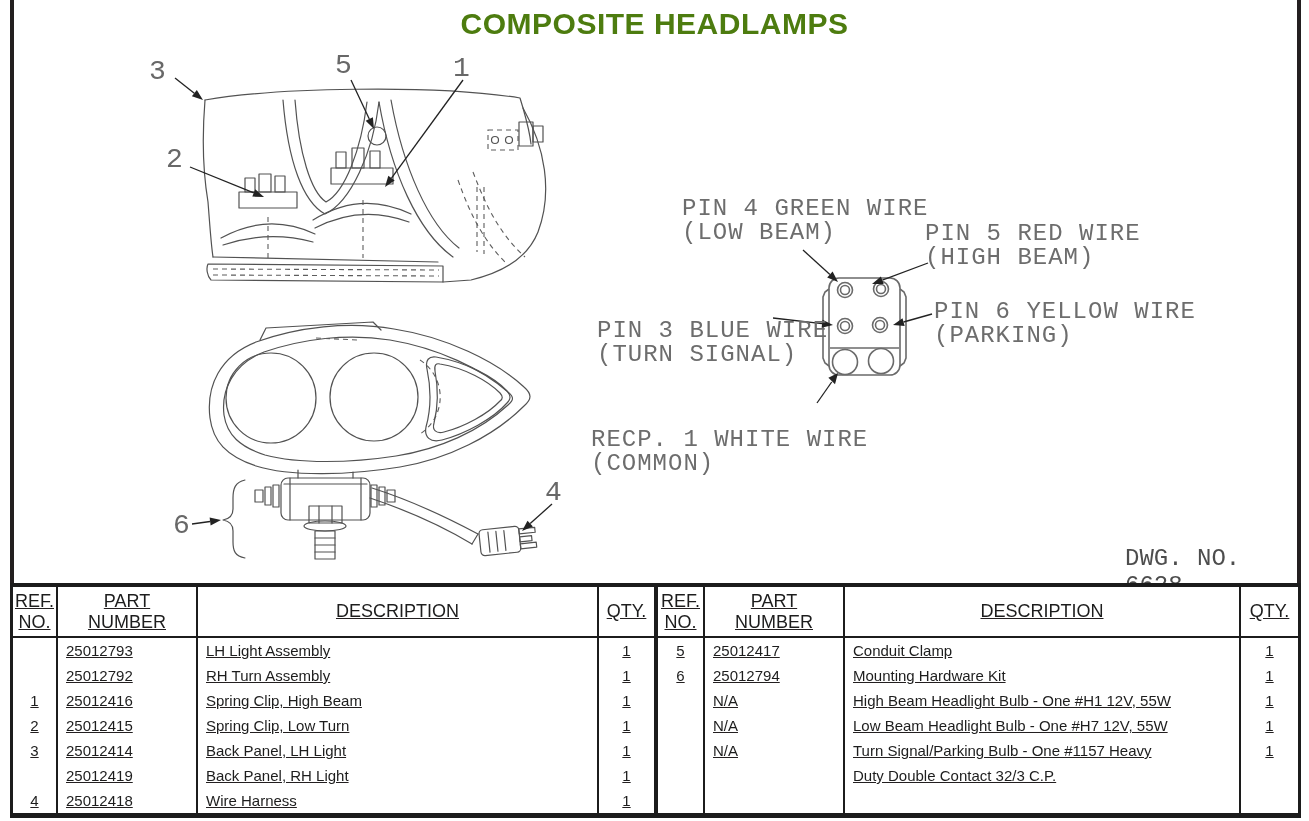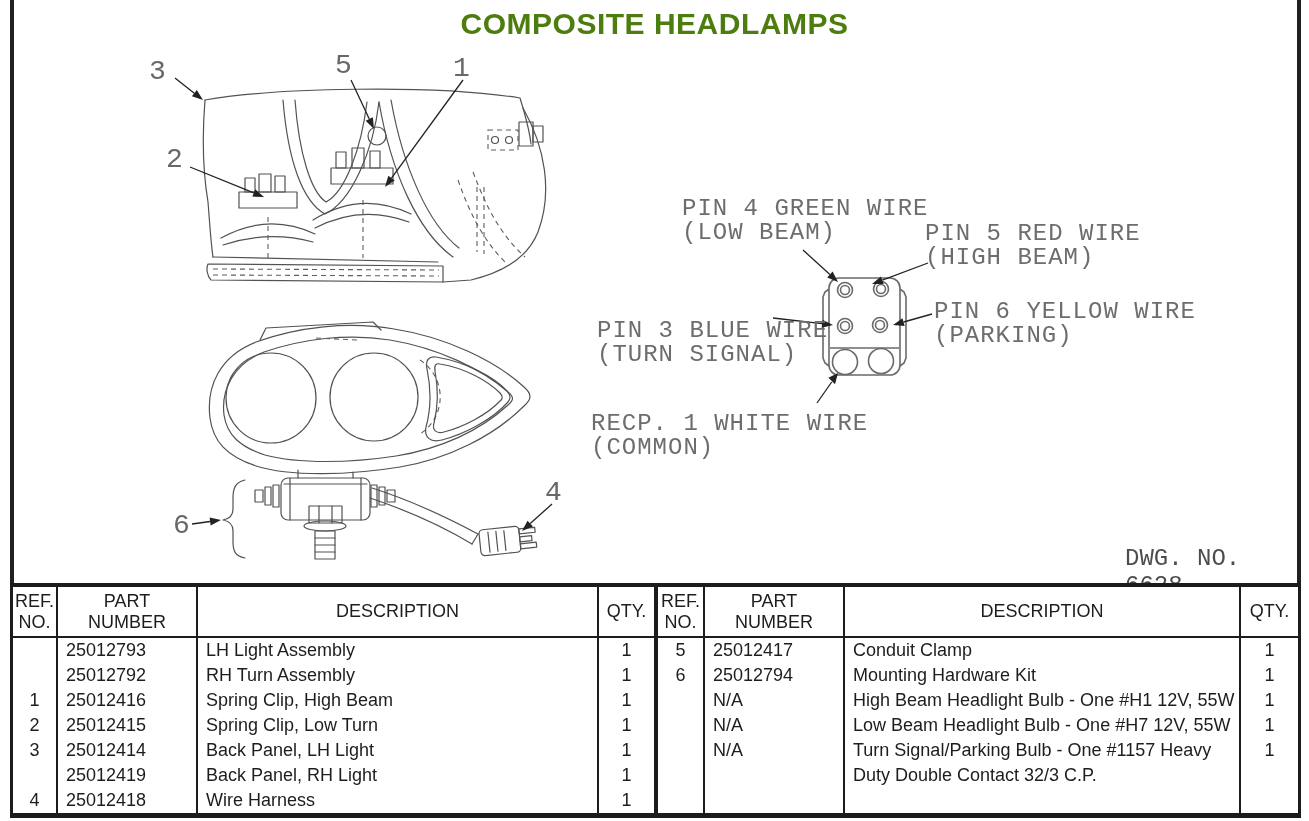--- a/index.html
+++ b/index.html
@@ -30,29 +30,29 @@
   }
   
   #table-wrap{
     left:10px;top:583px;width:1291px;height:235px;
     border:3px solid #1c1c1c;border-top-width:4px;border-bottom-width:5px;
     box-sizing:border-box;display:flex;background:#fff;
   }
   .half{height:100%;box-sizing:border-box;}
   .half.left{width:645px;border-right:4px solid #1c1c1c;}
   .half.right{flex:1;}
-  table{border-collapse:collapse;table-layout:fixed;width:100%;height:100%;}
+  table{border-collapse:collapse;table-layout:fixed;width:100%;height:100%;text-decoration:underline;}
   td,th{padding:0;margin:0;overflow:hidden;}
   th{
     font-weight:normal;font-size:18px;line-height:21px;vertical-align:middle;
     text-align:center;white-space:pre-line;border-bottom:2px solid #1c1c1c;
     color:#1d1d1d;
   }
   td{
-    font-size:18px;line-height:25px;vertical-align:top;color:#1d1d1d;
+    font-size:15px;line-height:25px;vertical-align:top;color:#1d1d1d;
     white-space:pre-line;
   }
   .vline{border-right:2px solid #1c1c1c;}
   tr.hdr{height:50px;}
   tr.row{height:25px;}
   tr.tall{height:50px;}
   td.ref,td.qty{text-align:center;}
   td.part,td.desc{padding-left:8px;text-align:left;}
   svg{position:absolute;overflow:visible;}
   svg *{vector-effect:non-scaling-stroke;}
@@ -214,21 +214,21 @@
 <div class="abs callout" style="left:545px;top:479px;">4</div>
 
 <div class="abs cad" style="left:682px;top:197px;">PIN 4 GREEN WIRE
 (LOW BEAM)</div>
 <div class="abs cad" style="left:925px;top:222px;">PIN 5 RED WIRE
 (HIGH BEAM)</div>
 <div class="abs cad" style="left:597px;top:280px;margin-top:39px;">PIN 3 BLUE WIRE
 (TURN SIGNAL)</div>
 <div class="abs cad" style="left:934px;top:300px;">PIN 6 YELLOW WIRE
 (PARKING)</div>
-<div class="abs cad" style="left:591px;top:412px;">RECP. 1 WHITE WIRE
+<div class="abs cad" style="left:591px;top:428px;">RECP. 1 WHITE WIRE
 (COMMON)</div>
 
 <div id="dwg-no" class="abs" style="left:1105px;top:545px;">DWG. NO. 6628</div>
 
 <div id="table-wrap" class="abs">
   <div class="half left">
     <table>
       <colgroup>
           <col style="width:44px">
           <col style="width:140px">

